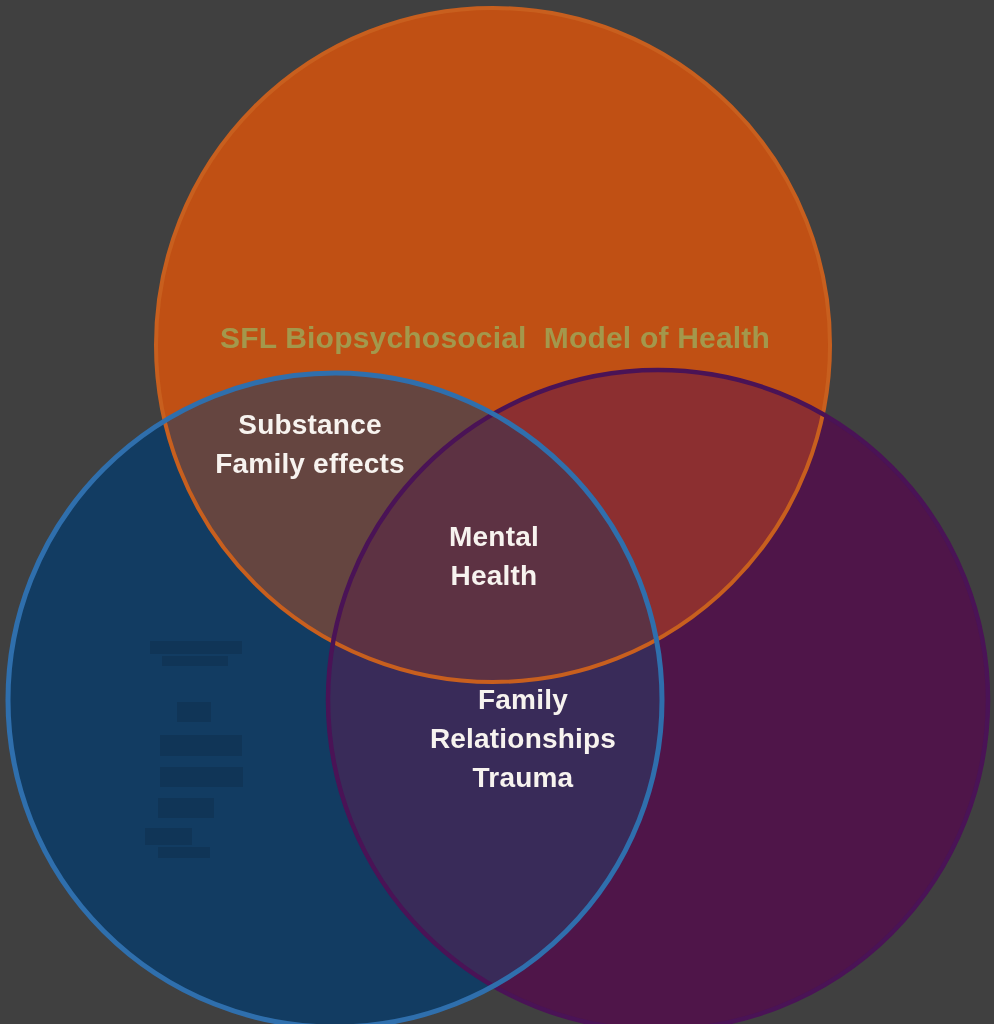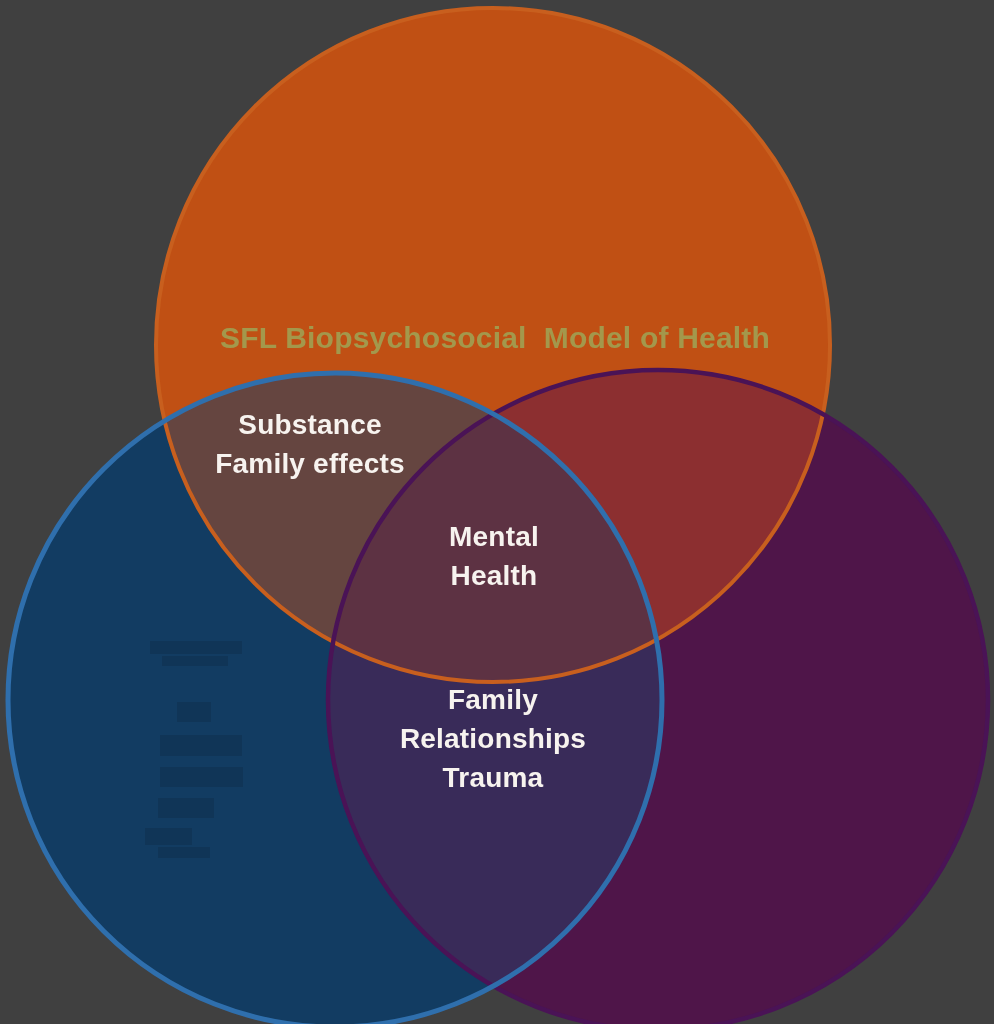--- a/index.html
+++ b/index.html
@@ -97,17 +97,17 @@
 
   <div class="title" style="left:495px; top:338px;">SFL Biopsychosocial  Model of Health</div>
 
   <div class="label" style="left:310px; top:444px;">Substance
 Family effects</div>
 
 
   <div class="label" style="left:494px; top:556px;">Mental
 Health</div>
 
-  <div class="label" style="left:493px; top:738px;">Family
+  <div class="label" style="left:523px; top:738px;">Family
 Relationships
 Trauma</div>
 
 </div>
 
 </body></html>

